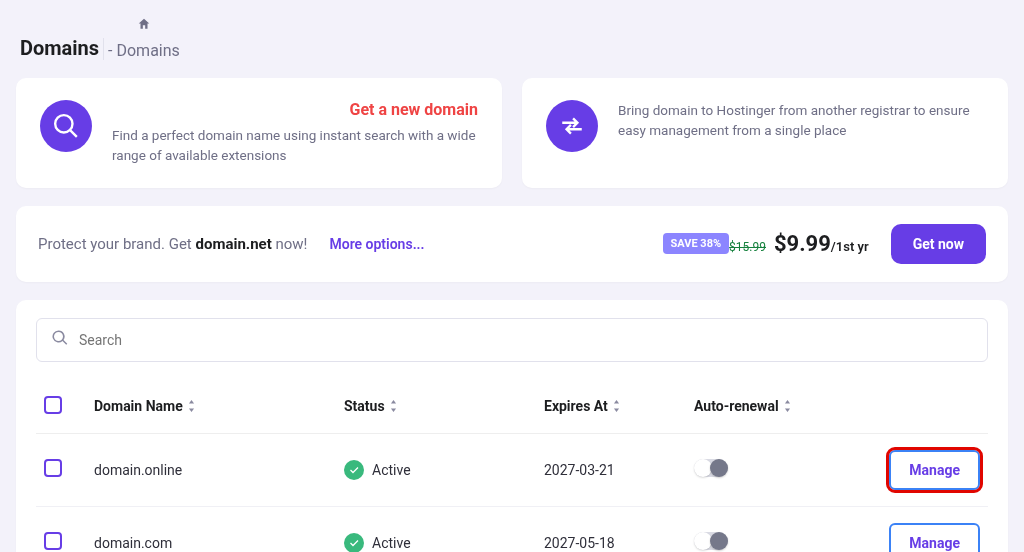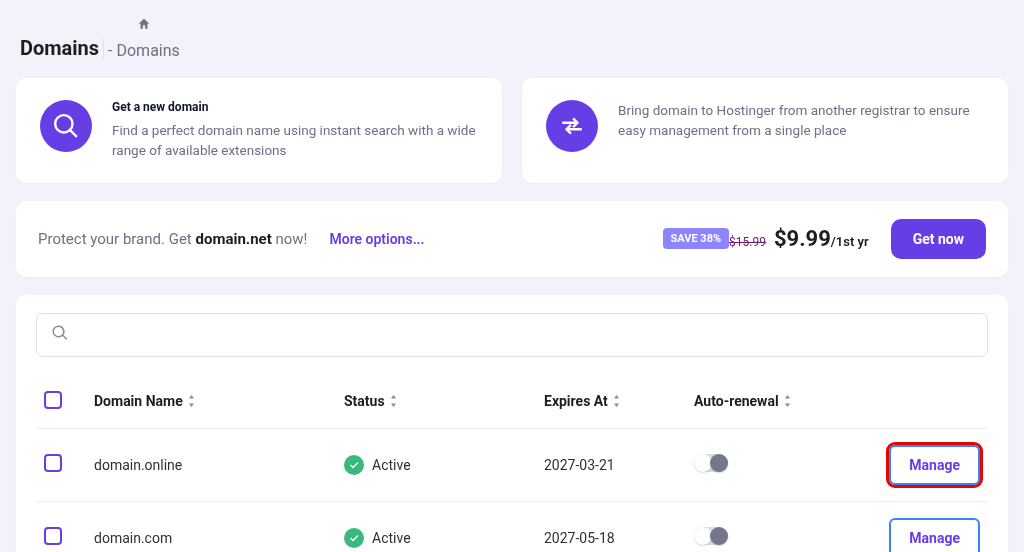--- a/index.html
+++ b/index.html
@@ -9,30 +9,30 @@
   .page-title { font-size: 20px; font-weight: 700; color: #1d1e20; }
   .divider-v { width: 1px; height: 22px; background: #e1e1ec; }
   .breadcrumb { display: flex; align-items: center; gap: 6px; color: #6f6f86; font-size: 16px; flex-direction: column; }
   .breadcrumb svg { width: 14px; height: 14px; fill: #6f6f86; }
 
   .cards-row { display: flex; gap: 20px; margin-bottom: 18px; }
   .card { flex: 1; background: #fff; border-radius: 10px; padding: 22px 24px; display: flex; gap: 20px; align-items: flex-start; box-shadow: 0 1px 2px rgba(0,0,0,0.03); }
   .icon-circle { width: 52px; height: 52px; border-radius: 50%; background: #673de6; display: flex; align-items: center; justify-content: center; flex-shrink: 0; }
   .icon-circle svg { width: 26px; height: 26px; fill: #fff; stroke: #fff; }
   .card-body { flex: 1; }
-  .card-title { font-size: 12px; font-weight: 700; color: #0f172a; margin-bottom: 6px; }
+  .card-title { font-size: 16px; font-weight: 700; color: #ef4444; margin-bottom: 6px; text-align: right; }
   .card-sub { font-size: 13.5px; color: #6f6f86; line-height: 1.5; }
 
   .promo { background: #fff; border-radius: 10px; padding: 18px 22px; display: flex; align-items: center; margin-bottom: 18px; box-shadow: 0 1px 2px rgba(0,0,0,0.03); }
   .promo-text { font-size: 15px; color: #6f6f86; }
   .promo-text b { color: #1d1e20; font-weight: 700; }
   .more-options { color: #673de6; font-weight: 600; font-size: 14px; margin-left: 22px; cursor: pointer; }
   .promo-spacer { flex: 1; }
   .badge { background: #8c85ff; color: #fff; font-size: 11px; font-weight: 700; padding: 4px 8px; border-radius: 4px; margin-right: 0; }
-  .old-price { color: #701a75; text-decoration: line-through; font-size: 12px; margin-right: 4px; }
+  .old-price { color: #15803d; text-decoration: line-through; font-size: 12px; margin-right: 4px; }
   .price { font-size: 22px; font-weight: 700; color: #1d1e20; }
   .price-unit { font-size: 13px; font-weight: 600; color: #1d1e20; }
   .get-now { background: #673de6; color: #fff; font-weight: 700; border: none; border-radius: 10px; padding: 12px 22px; font-size: 14px; margin-left: 22px; cursor: pointer; }
 
   .table-card { background: #fff; border-radius: 10px; padding: 18px 20px; box-shadow: 0 1px 2px rgba(0,0,0,0.03); }
   .search-wrap { border: 1px solid #e1e1ec; border-radius: 6px; display: flex; align-items: center; padding: 10px 14px; gap: 10px; margin-bottom: 18px; }
   .search-wrap svg { width: 18px; height: 18px; fill: #8a8aa0; }
   .search-wrap input { border: none; outline: none; font-size: 14px; flex: 1; color: #2f2f3a; background: transparent; }
 
   .tbl { width: 100%; border-collapse: collapse; }
@@ -118,20 +118,21 @@
     <button class="get-now">Get now</button>
   </div>
 
   <div class="table-card">
     <div class="search-wrap">
       <span>
         <svg viewBox="0 0 24 24">
             <path d="M10 2a8 8 0 1 0 5.3 14l5 5 1.4-1.4-5-5A8 8 0 0 0 10 2zm0 2a6 6 0 1 1 0 12 6 6 0 0 1 0-12z"></path>
           </svg>
       </span>
+      <input type="text" placeholder="Search" style="">
     </div>
 
     <table class="tbl">
       <thead>
         <tr>
           <th class="col-cb"><span class="cb"></span></th>
           <th class="col-name"><span>Domain Name</span><span class="sort-icon"><svg viewBox="0 0 10 14">
                   <path d="M5 0l3 4H2zM5 14l3-4H2z"></path>
                 </svg></span></th>
           <th class="col-status"><span>Status</span><span class="sort-icon"><svg viewBox="0 0 10 14">

